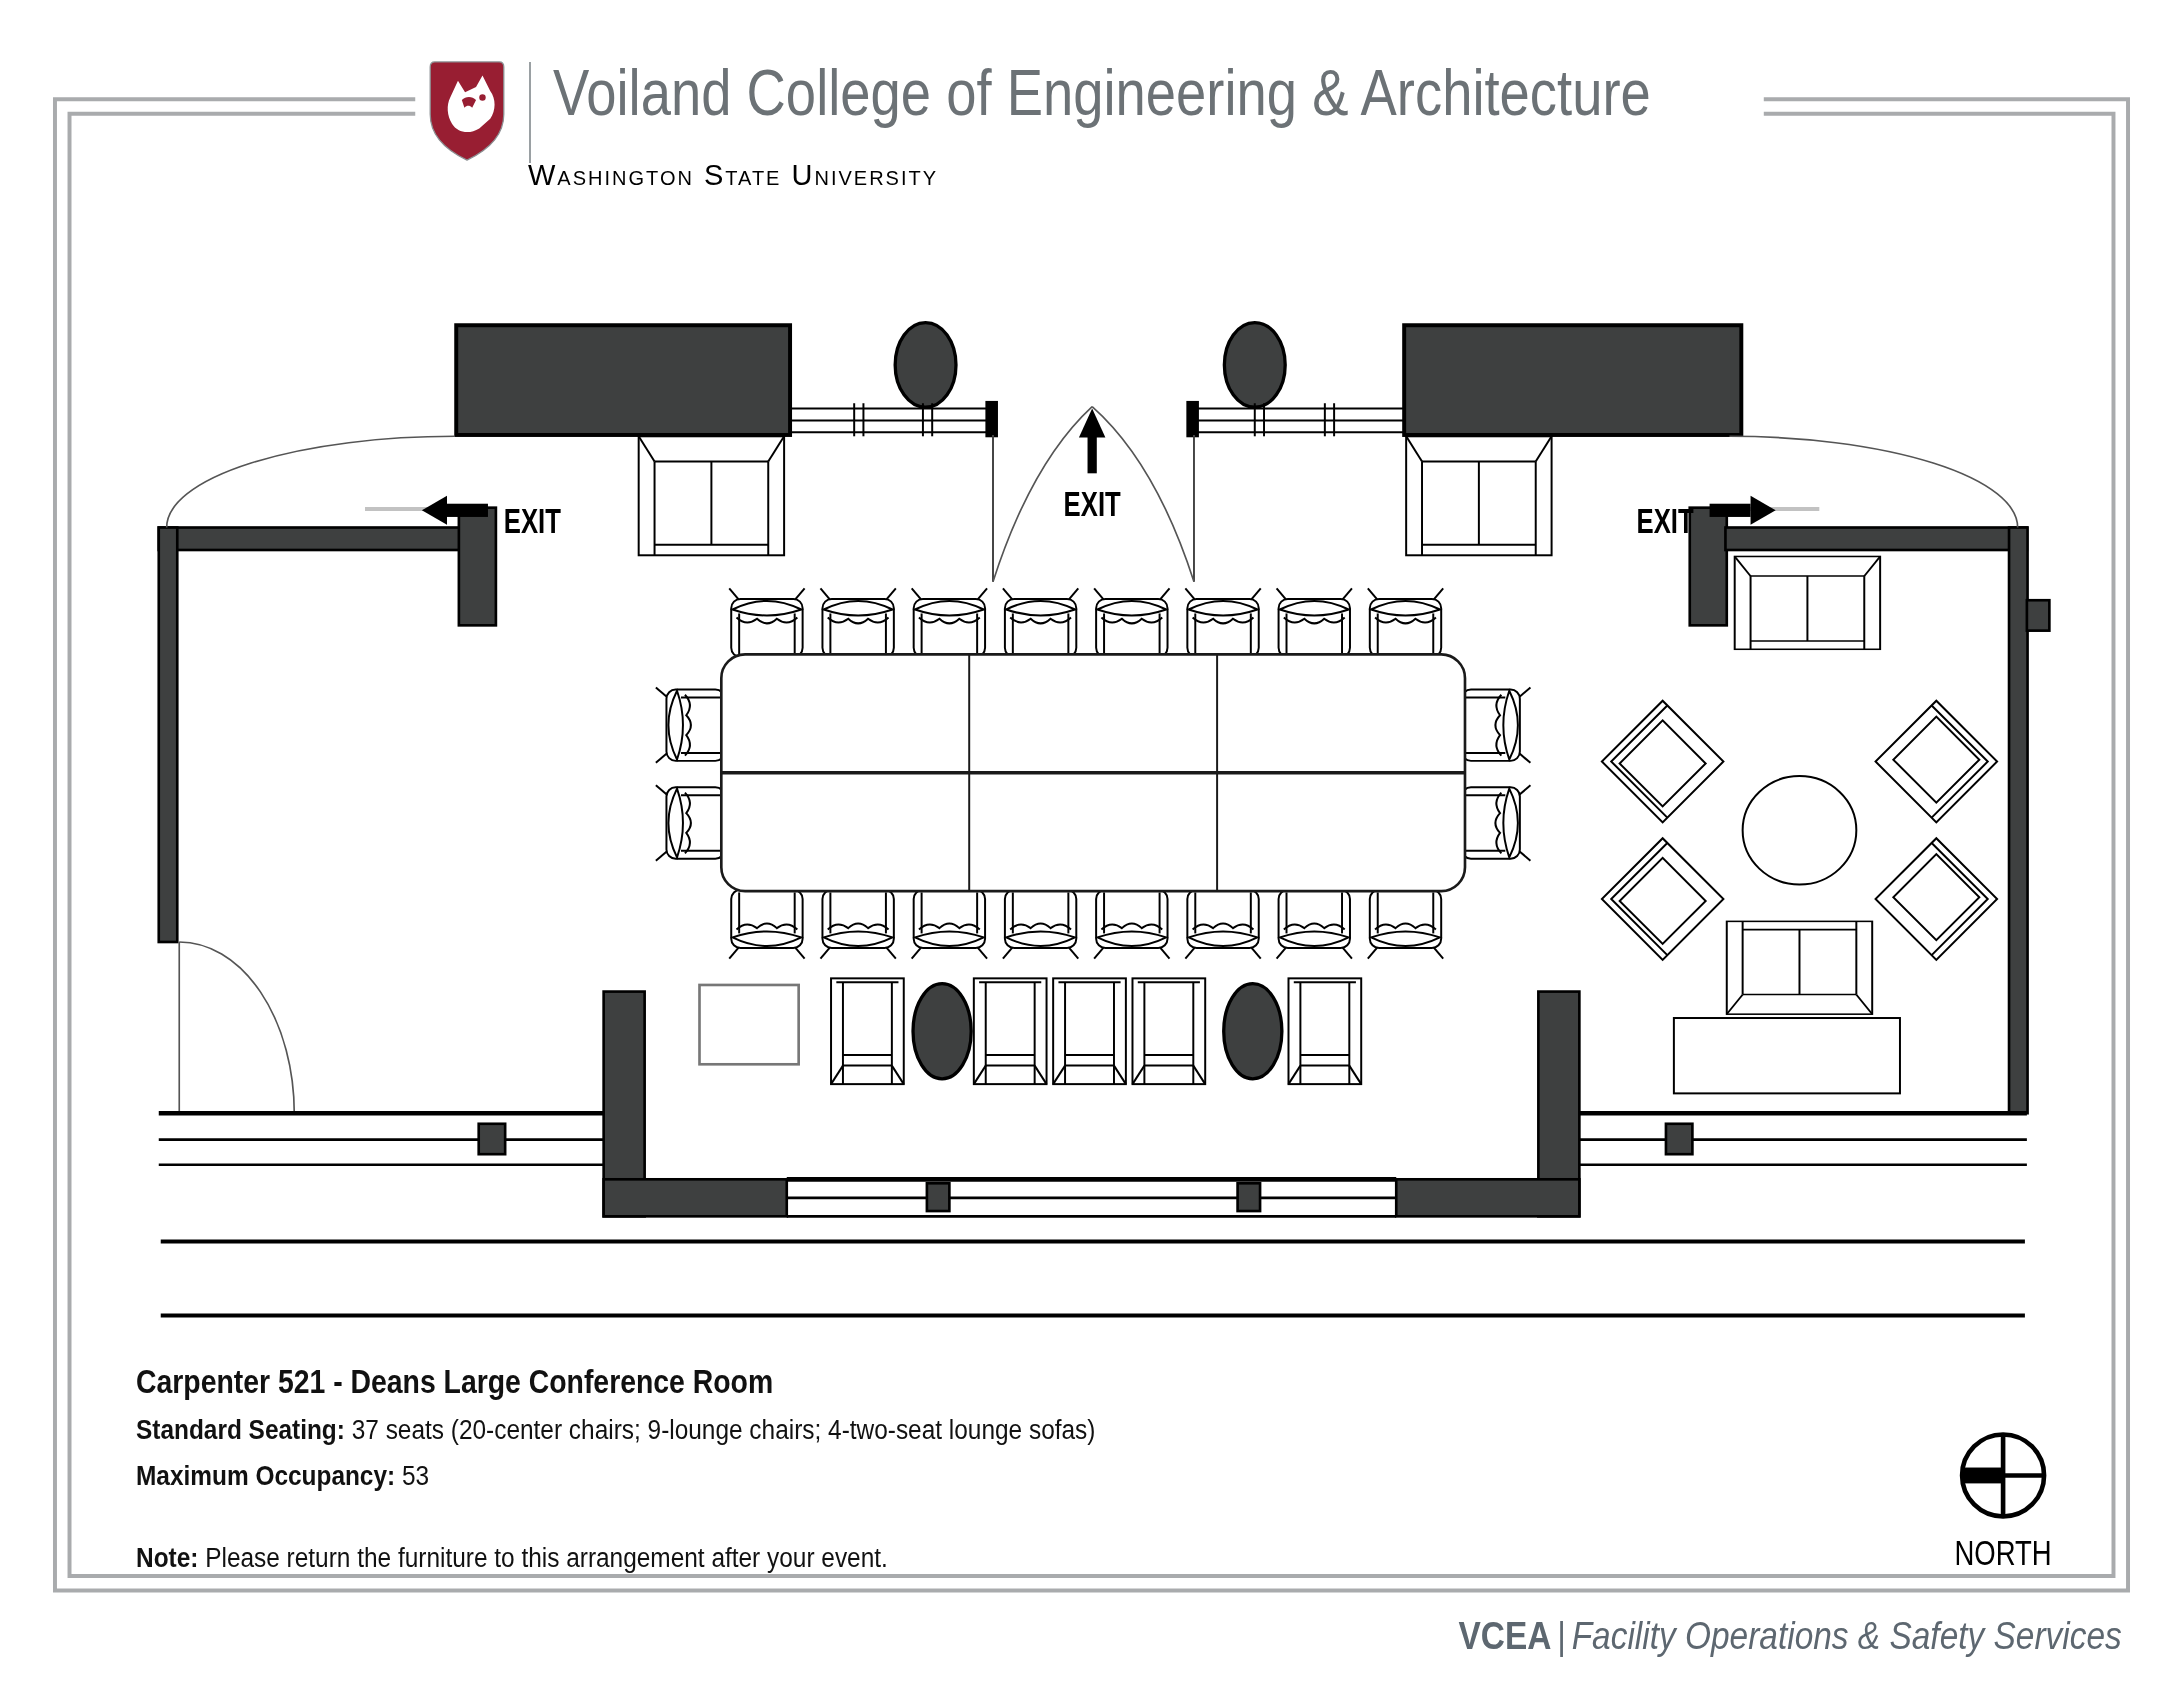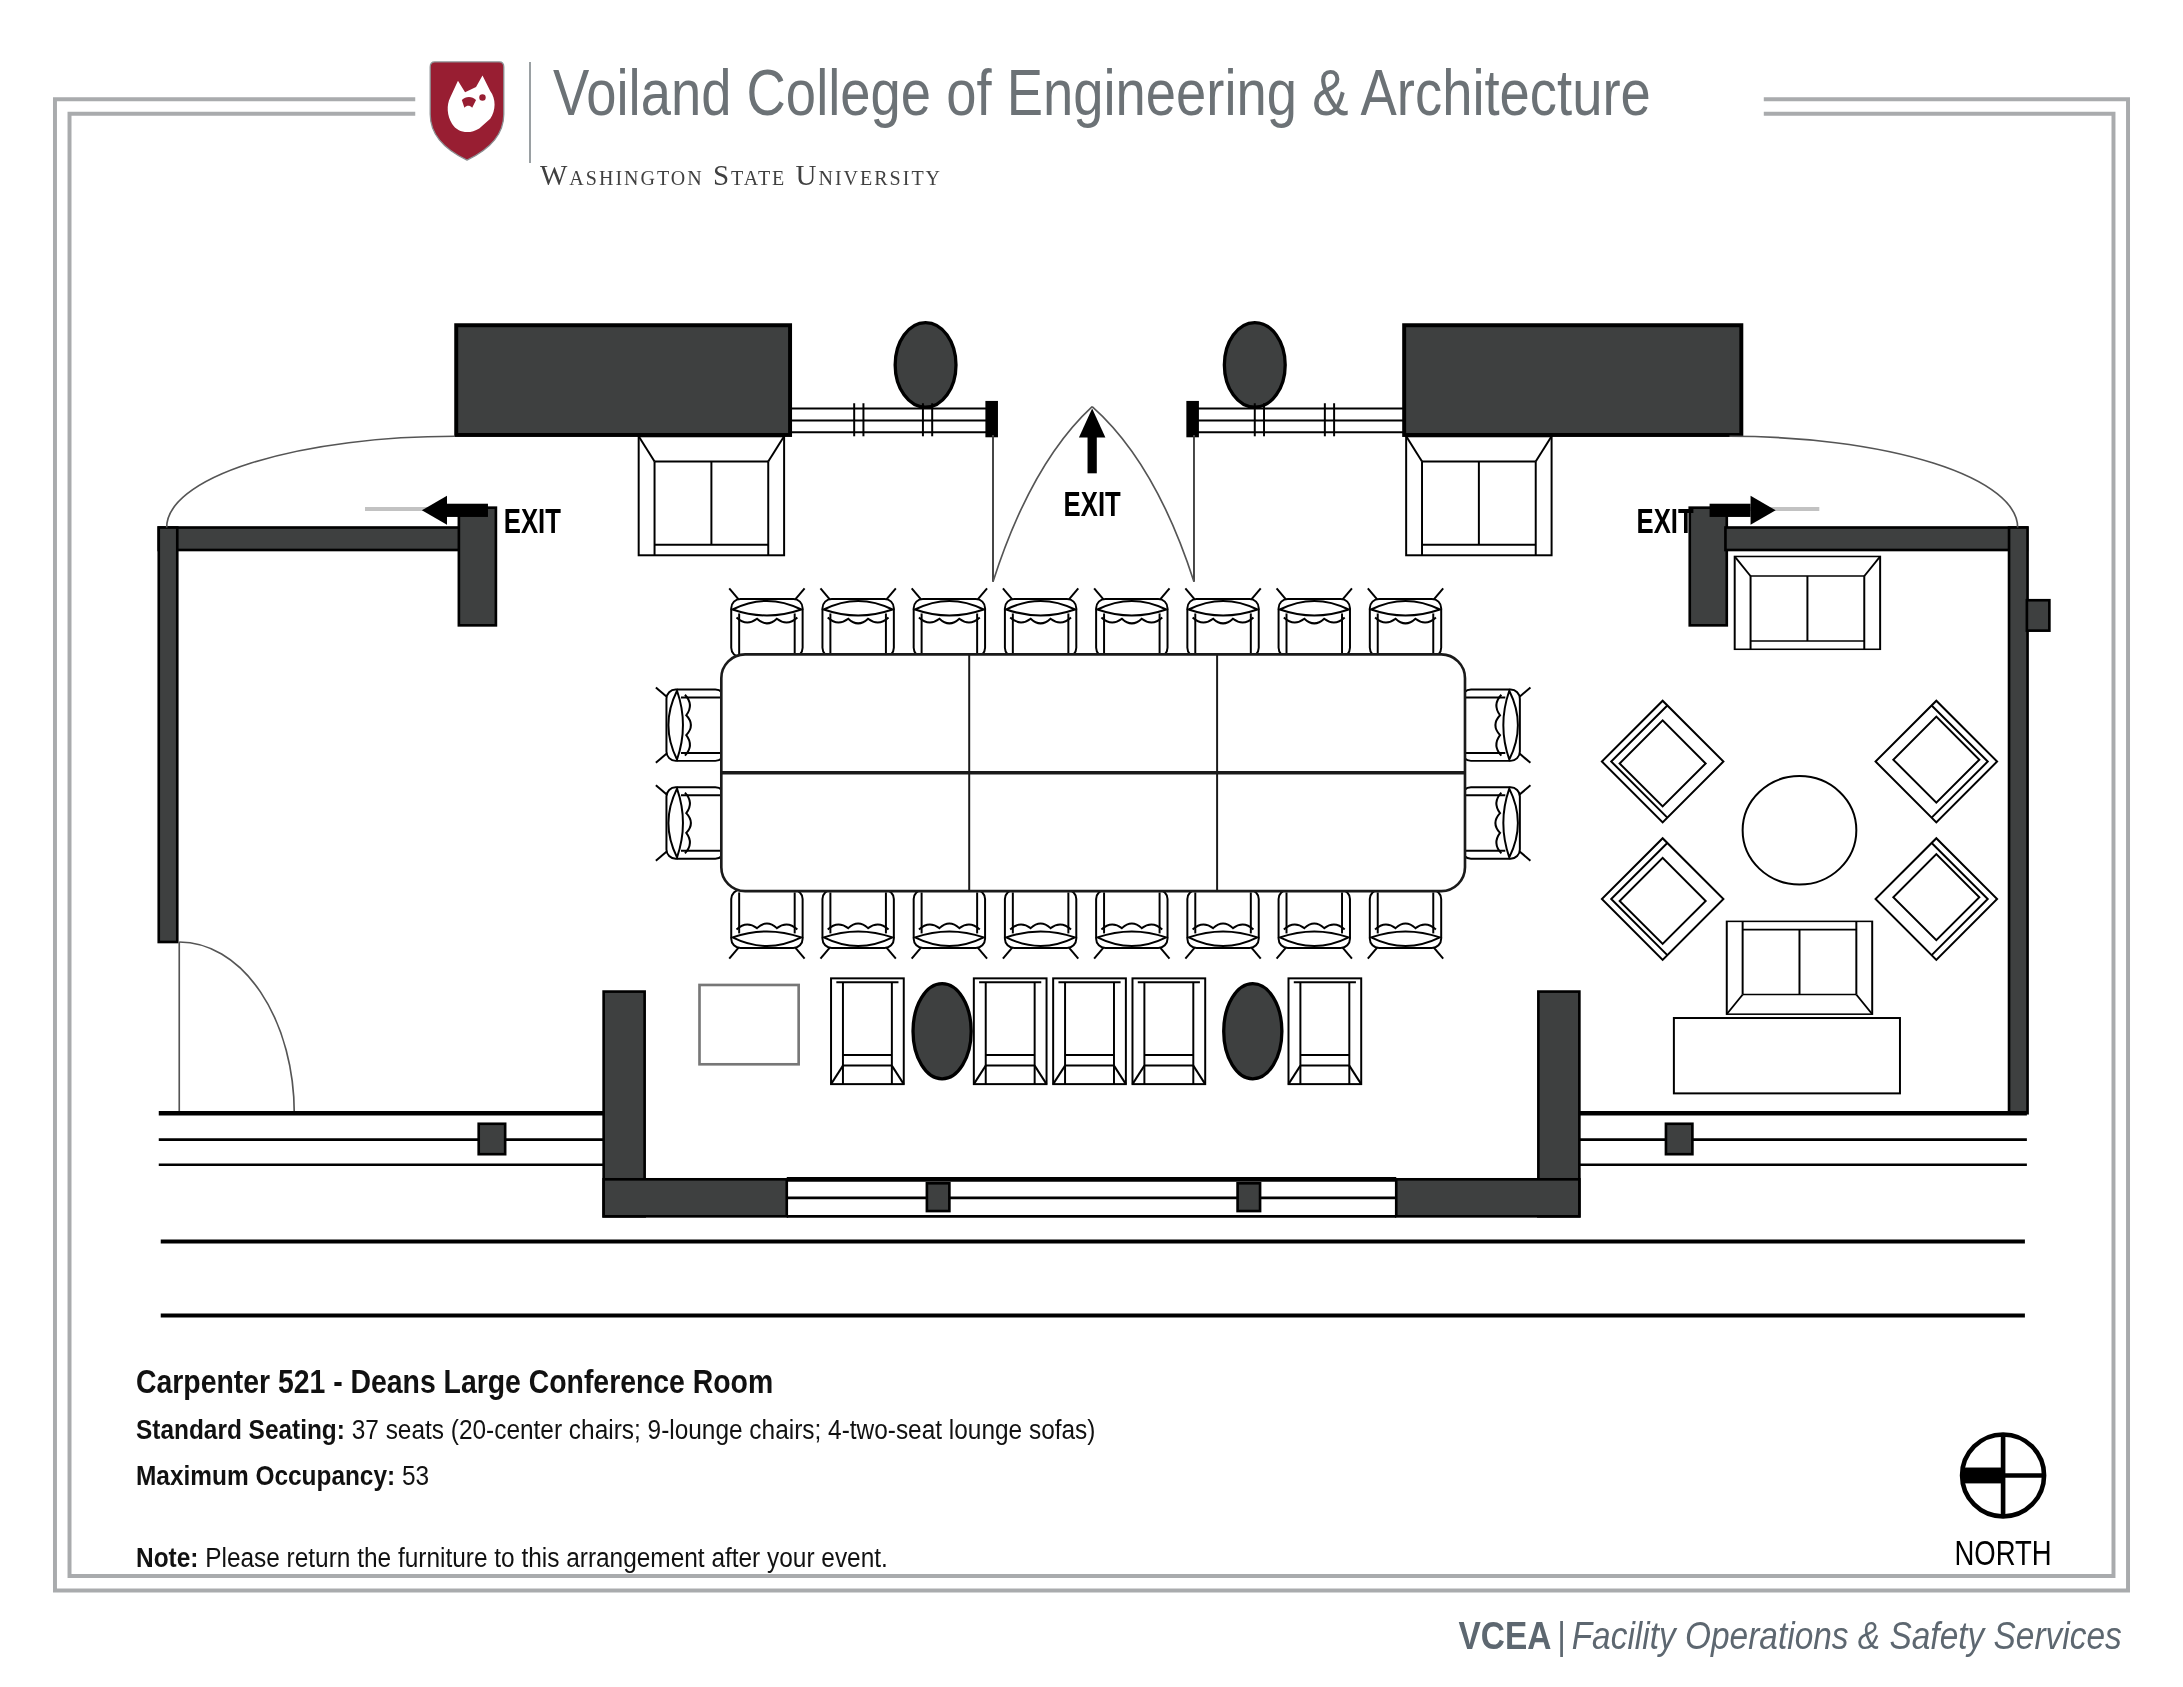--- a/index.html
+++ b/index.html
@@ -4,22 +4,22 @@
 <style>
   html,body{margin:0;padding:0;background:#fff;}
   body{width:2183px;height:1687px;position:relative;font-family:"Liberation Sans",sans-serif;overflow:hidden;}
   .abs{position:absolute;}
   
   #college-title{
     left:553px;top:56px;font-size:64px;color:#6c7276;font-weight:400;
     letter-spacing:0px;white-space:nowrap;transform:scaleX(.85);transform-origin:0 0;
   }
   #university-sub{
-    left:540px;top:159px;font-family:Liberation Serif, serif;font-variant:small-caps;
-    font-size:29px;color:#404040;letter-spacing:2px;white-space:nowrap;
+    left:528px;top:159px;font-family:Liberation Sans, sans-serif;font-variant:small-caps;
+    font-size:29px;color:#000000;letter-spacing:2px;white-space:nowrap;
   }
   #header-divider{left:529px;top:62px;width:2px;height:101px;background:#9aa0a3;}
   #logo-box{left:428px;top:60px;width:78px;height:102px;}
   
   #details{left:136px;top:1363px;color:#111;transform:scaleX(.86);transform-origin:0 0;white-space:nowrap;}
   #details .room-title{font-size:33px;font-weight:bold;margin:0 0 12px 0;}
   #details .line{font-size:28.4px;margin:0 0 13.2px 0;}
   #details .line b{font-weight:bold;}
   #details .note-line{font-size:28.4px;margin-top:49px;}
   

